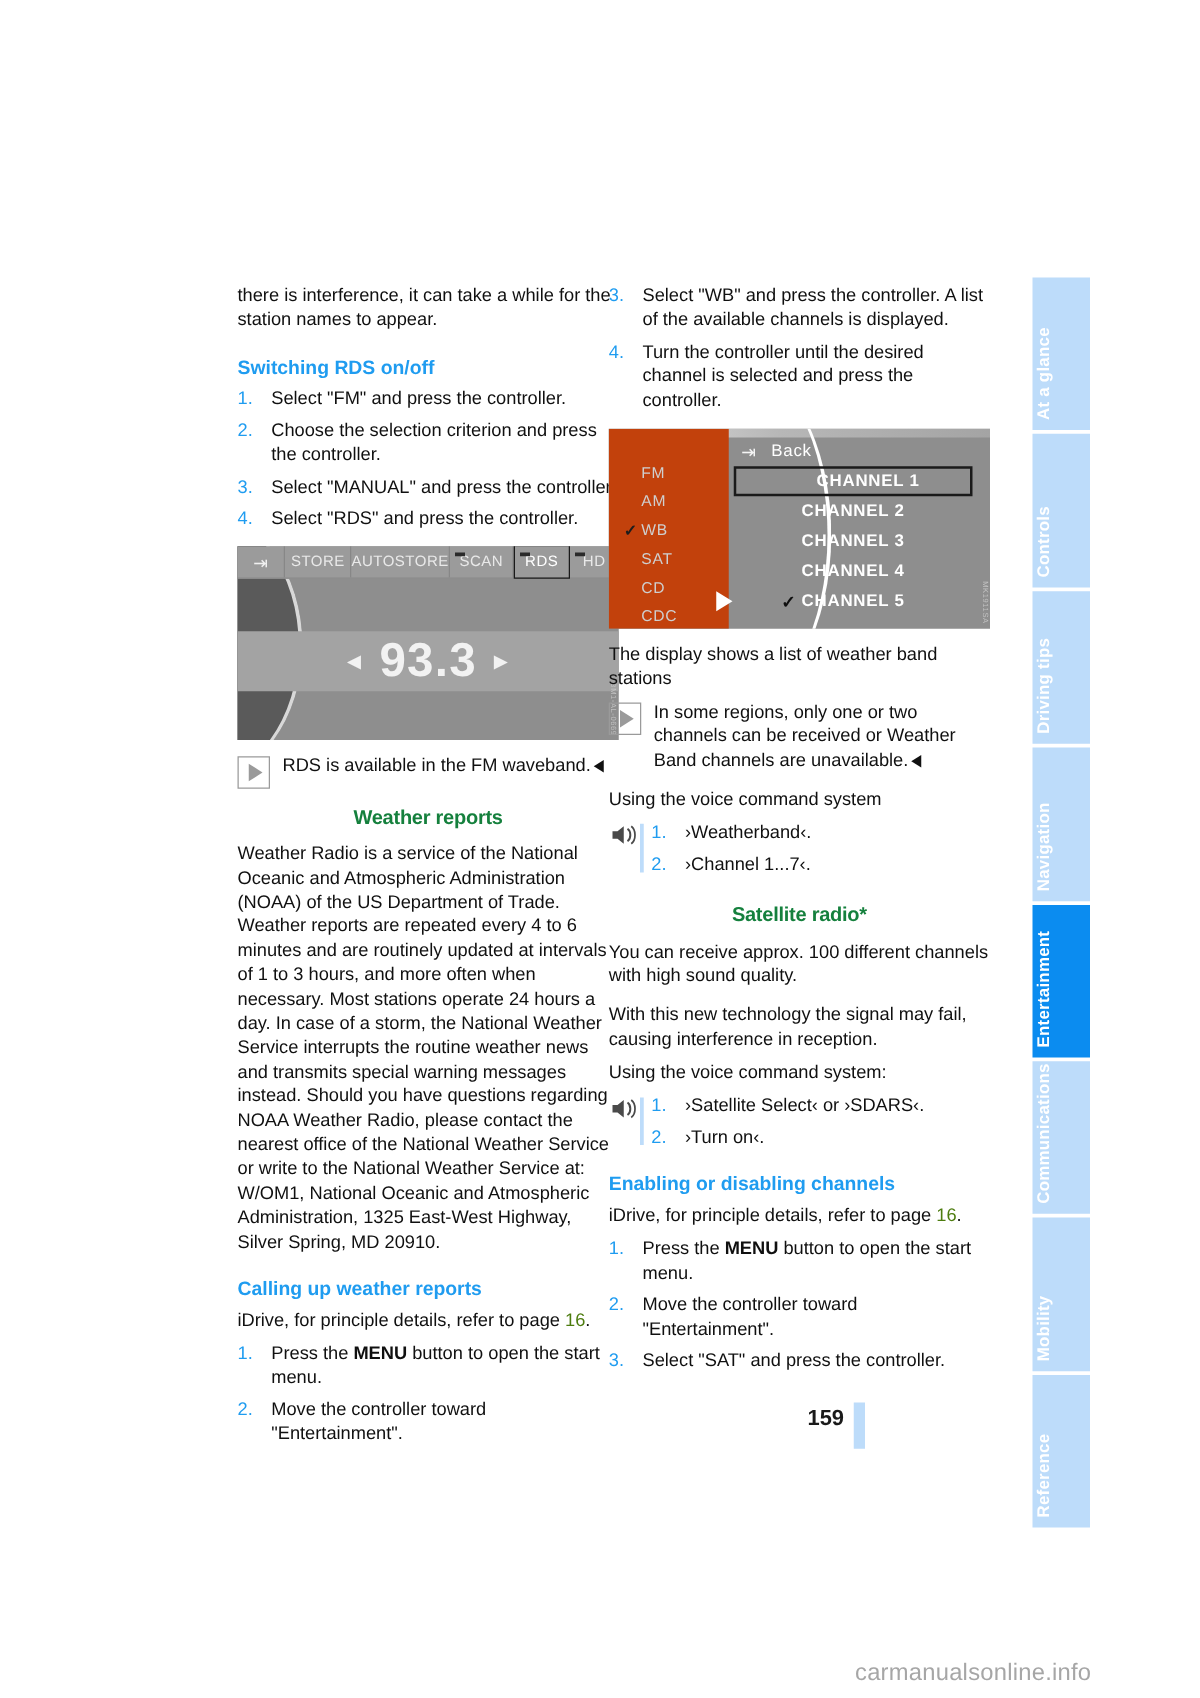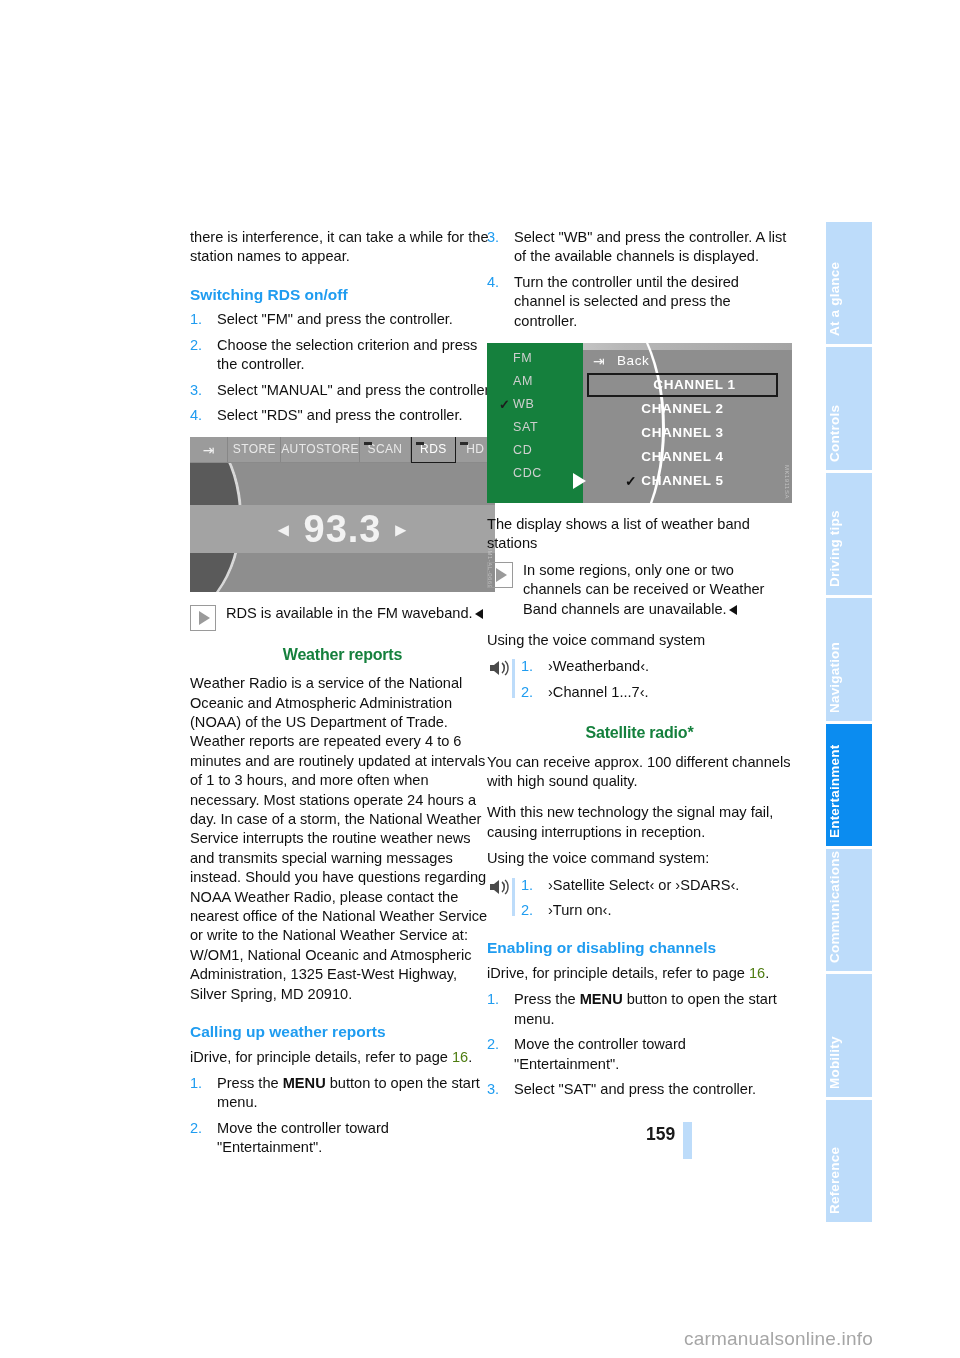--- a/index.html
+++ b/index.html
@@ -262,22 +262,22 @@
     border-radius: 50%;
     background: #5a5a5a;
     box-shadow: inset -3px 0 0 #d8d8d8;
   }
 
   
   .wb-shot { height: 160px; }
   .wb-shot .leftcol {
     position: absolute;
     left: 0; top: 0; bottom: 0; width: 96px;
-    background: #15803d;
-    padding-top: 4px;
+    background: #c2410c;
+    padding-top: 24px;
     box-sizing: border-box;
   }
   .wb-shot .leftcol .bandrow {
     height: 23px;
     display: flex;
     align-items: center;
     color: #cfcfcf;
     font-size: 12.5px;
     letter-spacing: .6px;
     padding-left: 26px;
@@ -524,21 +524,21 @@
       </div>
       <ol class="steps">
         <li><span class="num">1.</span><span>›Weatherband‹.</span></li>
         <li><span class="num">2.</span><span>›Channel 1...7‹.</span></li>
       </ol>
     </div>
 
     <h2 class="section">Satellite radio*</h2>
 
     <p class="body">You can receive approx. 100 different channels with high sound quality.</p>
-    <p class="body tight">With this new technology the signal may fail, causing interruptions in reception.</p>
+    <p class="body tight">With this new technology the signal may fail, causing interference in reception.</p>
 
     <p class="body tight">Using the voice command system:</p>
 
     <div class="voice">
       <div class="vbar"></div>
       <div class="vicon">
         <svg viewBox="0 0 22 18" width="22" height="18" aria-hidden="true">
           <path d="M2 6 h4 l5 -4 v14 l-5 -4 H2 z" fill="#4a4a4a"></path>
           <path d="M14 4 c3 2 3 8 0 10" stroke="#4a4a4a" stroke-width="1.6" fill="none"></path>
           <path d="M17 2 c4 3 4 11 0 14" stroke="#4a4a4a" stroke-width="1.4" fill="none"></path>

